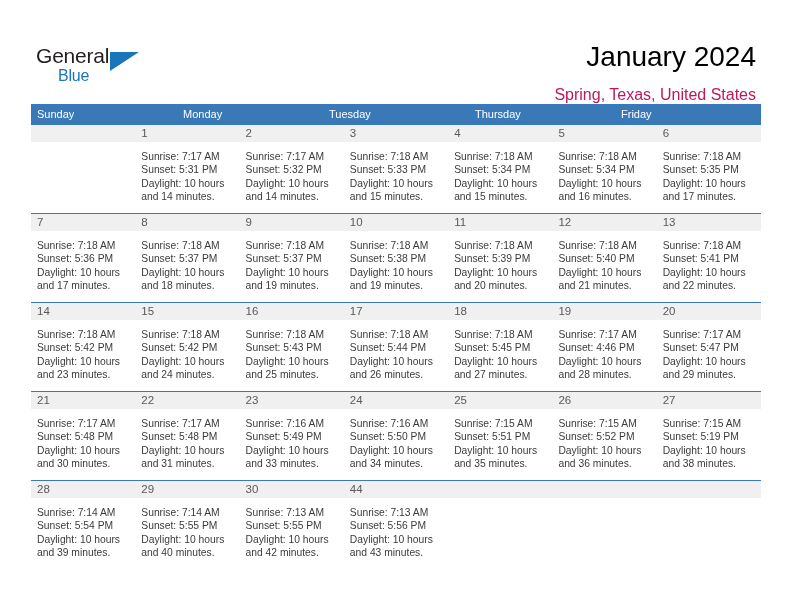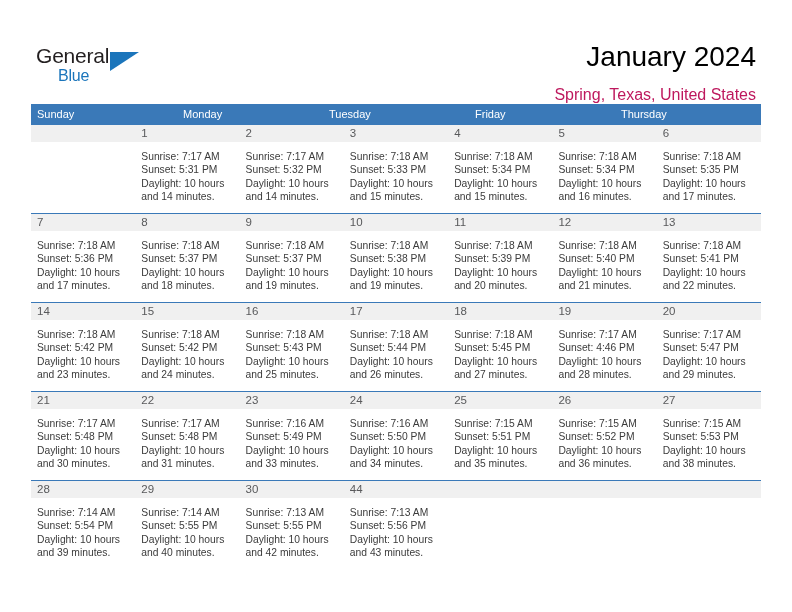--- a/index.html
+++ b/index.html
@@ -169,22 +169,22 @@
     </div>
     <div class="title">January 2024</div>
     <div class="subtitle">Spring, Texas, United States</div>
   </div>
 
   <div class="calendar">
     <div class="weekday-row">
       <div class="weekday">Sunday</div>
       <div class="weekday">Monday</div>
       <div class="weekday">Tuesday</div>
+      <div class="weekday">Thursday</div>
       <div class="weekday">Friday</div>
-      <div class="weekday">Thursday</div>
     </div>
 
     <div id="weeks-container">
         <div class="week">
           <div class="week-cells">
             <div class="cell empty">
               <div class="daynum-band"></div>
               <div class="cell-inner">
                 <div class="daynum"></div>
                 <div class="detail">
@@ -518,21 +518,21 @@
                   <div>and 36 minutes.</div>
                 </div>
               </div>
             </div>
             <div class="cell">
               <div class="daynum-band"></div>
               <div class="cell-inner">
                 <div class="daynum">27</div>
                 <div class="detail">
                   <div>Sunrise: 7:15 AM</div>
-                  <div>Sunset: 5:53 PM</div>
+                  <div>Sunset: 5:19 PM</div>
                   <div>Daylight: 10 hours</div>
                   <div>and 38 minutes.</div>
                 </div>
               </div>
             </div>
           </div>
         </div>
         <div class="week">
           <div class="week-cells">
             <div class="cell">

